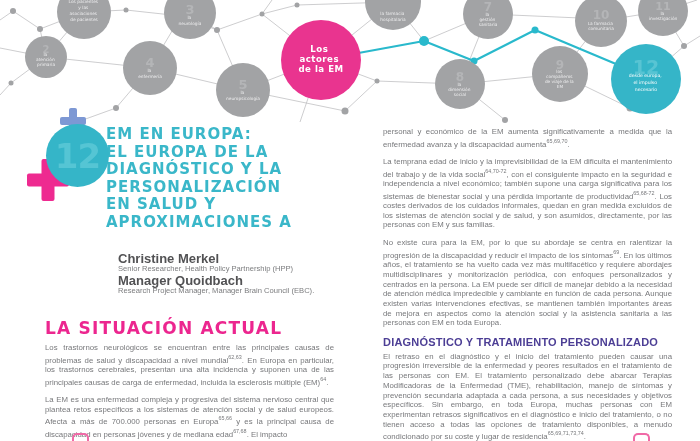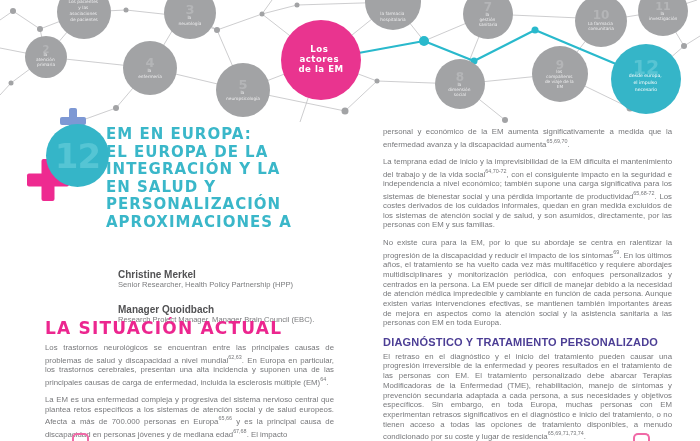--- a/index.html
+++ b/index.html
@@ -39,21 +39,21 @@
   .plus-pink { left:27px; top:159px; width:42px; height:42px; }
   .plus-pink .h { height:13px; background:#ee2a90; }
   .plus-pink .v { width:13px;  background:#ee2a90; }
 
   .title {
     position:absolute; left:106px; top:126px; width:240px;
     color:#3ab7c9; font-family:"DejaVu Sans", sans-serif;
     font-weight:bold; font-size:15px; line-height:17.5px; letter-spacing:1px;
   }
   .authors { position:absolute; left:118px; top:254px; width:260px; }
-  .author-name { font-size:10px; font-weight:bold; color:#525254; line-height:10px;margin-top:16px; }
+  .author-name { font-size:13px; font-weight:bold; color:#525254; line-height:10px; }
   .author-role { font-size:7.6px; color:#7b7c7e; line-height:9px; margin-bottom:3px; }
 
   .section-heading {
     position:absolute; left:45px; top:318px;
     font-family:"DejaVu Sans", sans-serif; font-weight:bold;
     font-size:17px; letter-spacing:1.2px; color:#ec268f;
   }
   .col { position:absolute; width:289px; font-size:7.8px; line-height:9.7px; color:#77787b; text-align:justify; }
   .col p { margin:0 0 8px 0; }
   .col sup { font-size:5.4px; letter-spacing:0; }
@@ -283,23 +283,23 @@
       <div class="h"></div>
       <div class="v"></div>
     </div>
   <div class="badge-circle">
     <span class="badge-number">12</span>
   </div>
 
   <div class="title">
     <div>EM EN EUROPA:</div>
     <div>EL EUROPA DE LA</div>
-    <div>INTEGRACIÓN Y LA</div>
+    <div>DIAGNÓSTICO Y LA</div>
+    <div>PERSONALIZACIÓN</div>
     <div>EN SALUD Y</div>
-    <div>PERSONALIZACIÓN</div>
     <div>APROXIMACIONES A</div>
   </div>
 
   <div class="authors">
     <div class="author-name">Christine Merkel</div>
     <div class="author-role">Senior Researcher, Health Policy Partnership (HPP)</div>
     <div class="author-name">Manager Quoidbach</div>
     <div class="author-role">Research Project Manager, Manager Brain Council (EBC).</div>
   </div>
 

